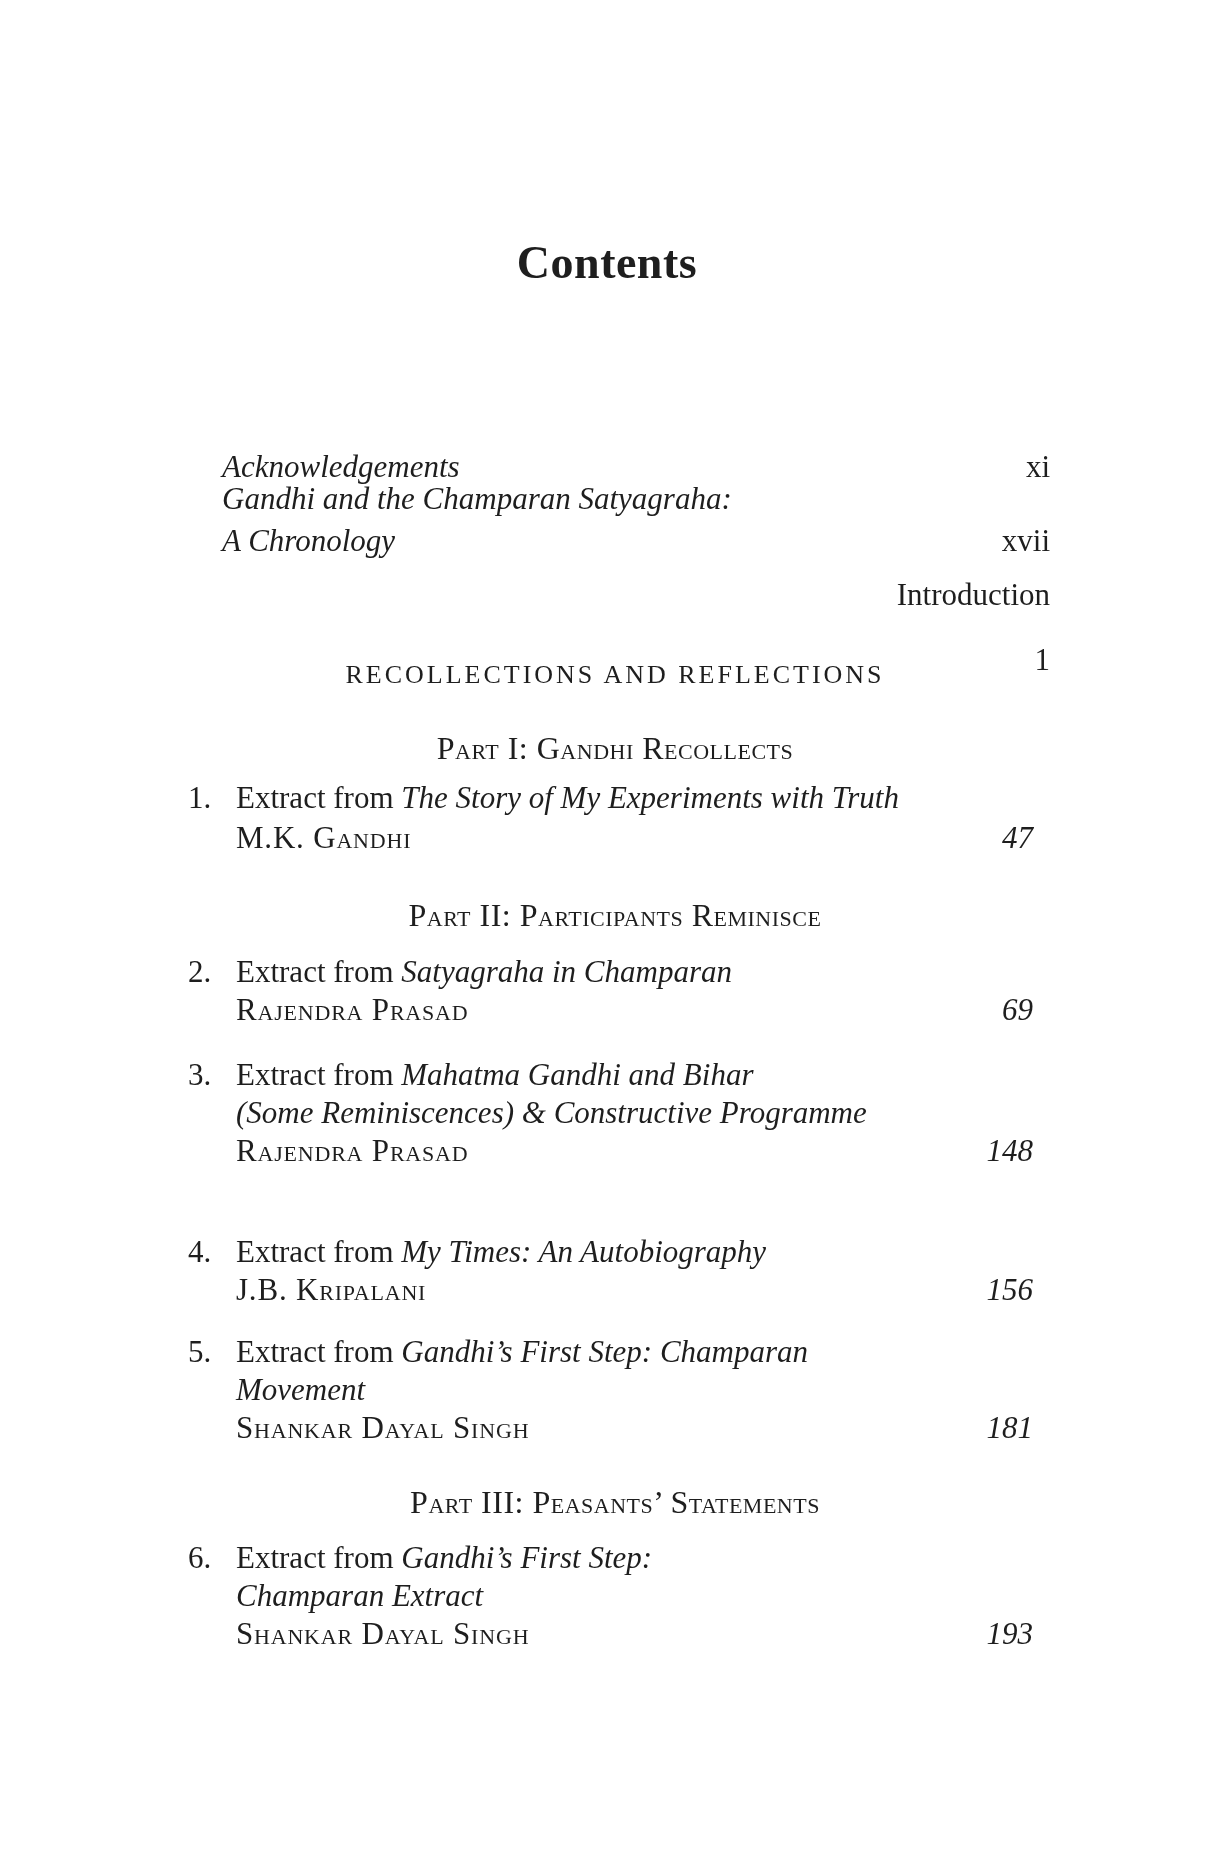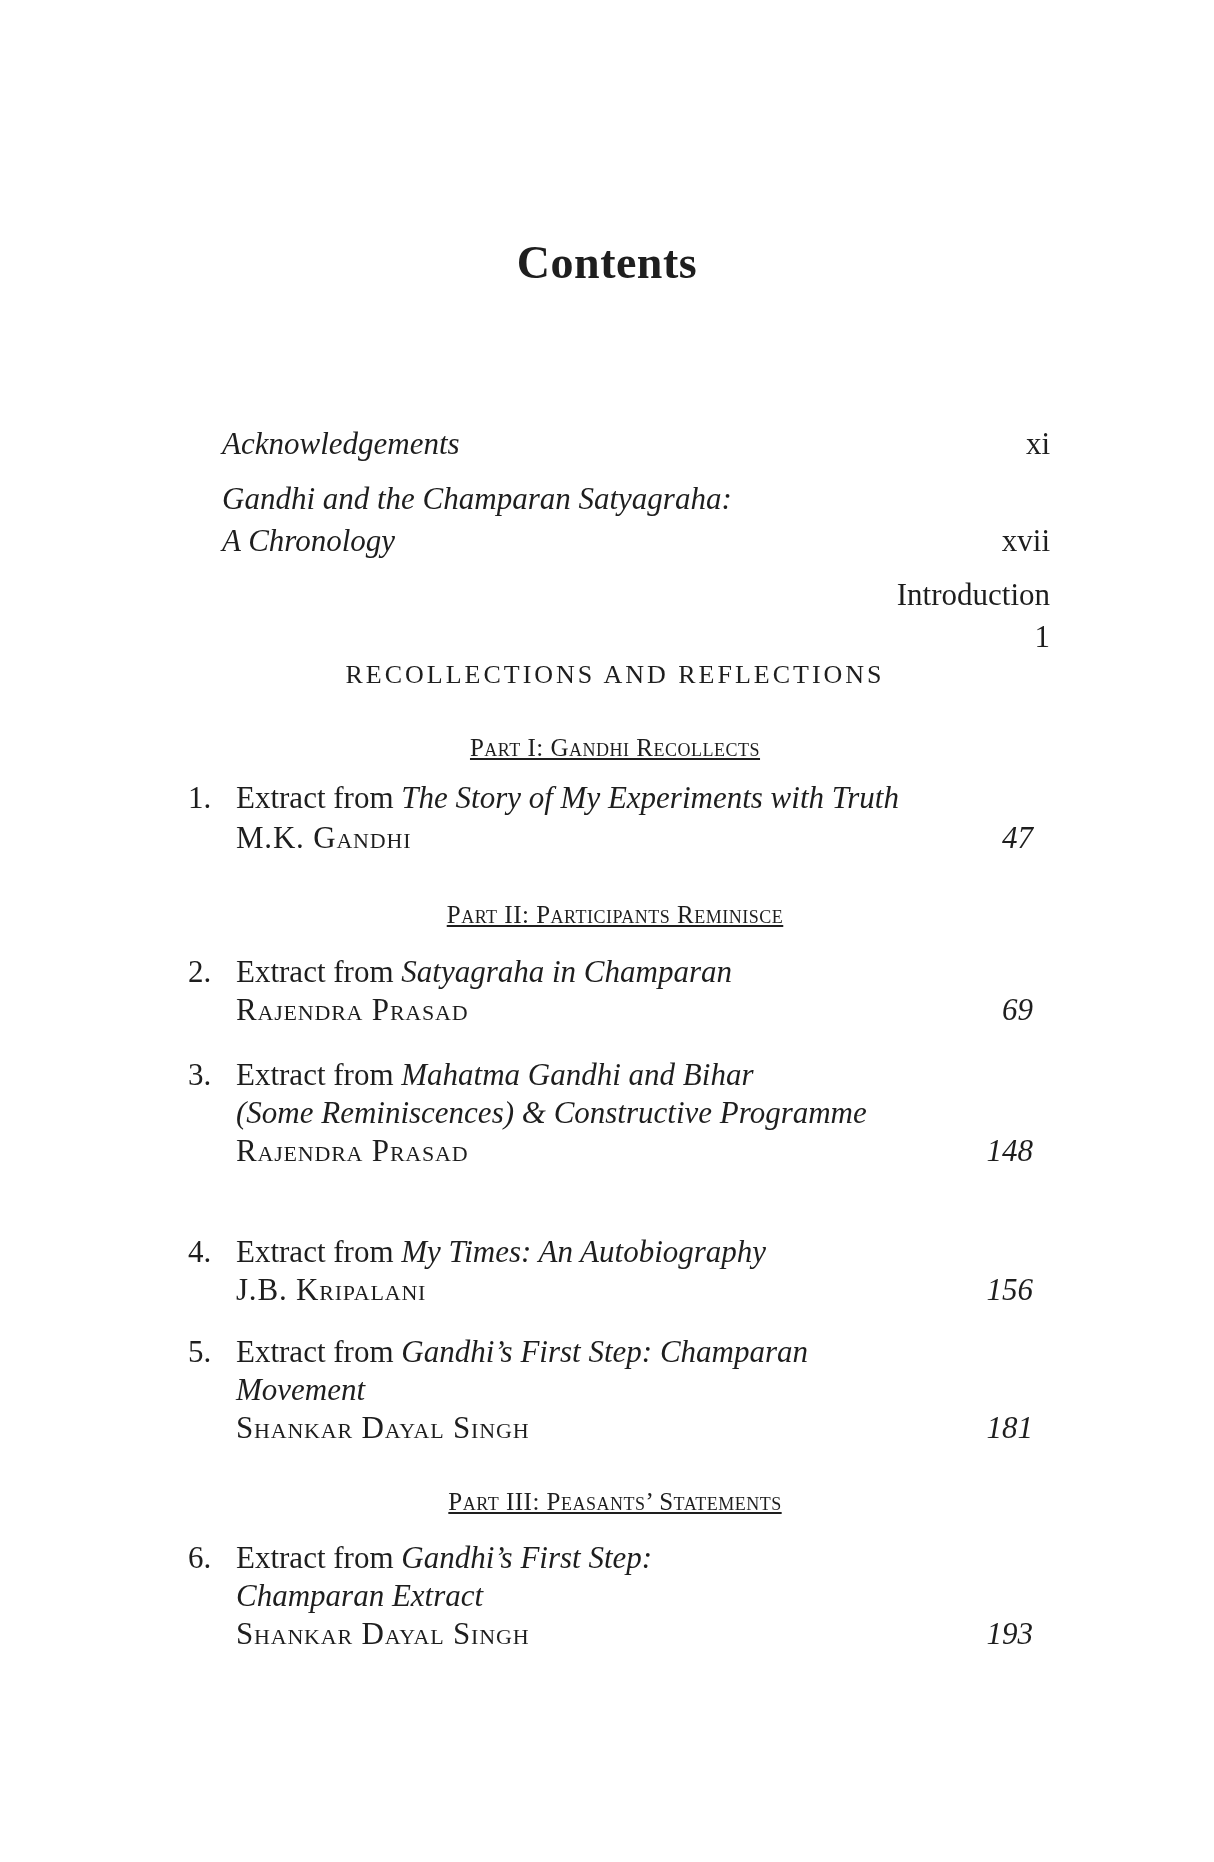--- a/index.html
+++ b/index.html
@@ -46,41 +46,40 @@
     display: flex;
     align-items: flex-end;
     font-size: 31px;
     line-height: 42px;
     padding-left: 42px;
     box-sizing: border-box;
   }
   .fm-text { flex: 1; }
   .fm-text.italic { font-style: italic; }
   .fm-line { display: block; }
-  .fm-page { text-align: right; font-style: normal; }
+  .fm-page { text-align: right; font-style: normal; margin-top: 23px; }
   
   .section-heading {
     position: absolute;
     left: 0;
     right: 0;
     text-align: center;
     font-size: 26px;
     line-height: 28px;
     letter-spacing: 3px;
   }
   .part-heading {
     position: absolute;
     left: 0;
     right: 0;
     text-align: center;
-    font-size: 25px;
+    font-size: 32px;
     line-height: 34px;
     font-variant: small-caps;
     letter-spacing: 0.5px;
-    text-decoration: underline;
   }
   
   .entry {
     position: absolute;
     left: 0;
     right: 0;
     font-size: 31px;
     line-height: 40px;
   }
   .entry.lh38 { line-height: 38px; }

